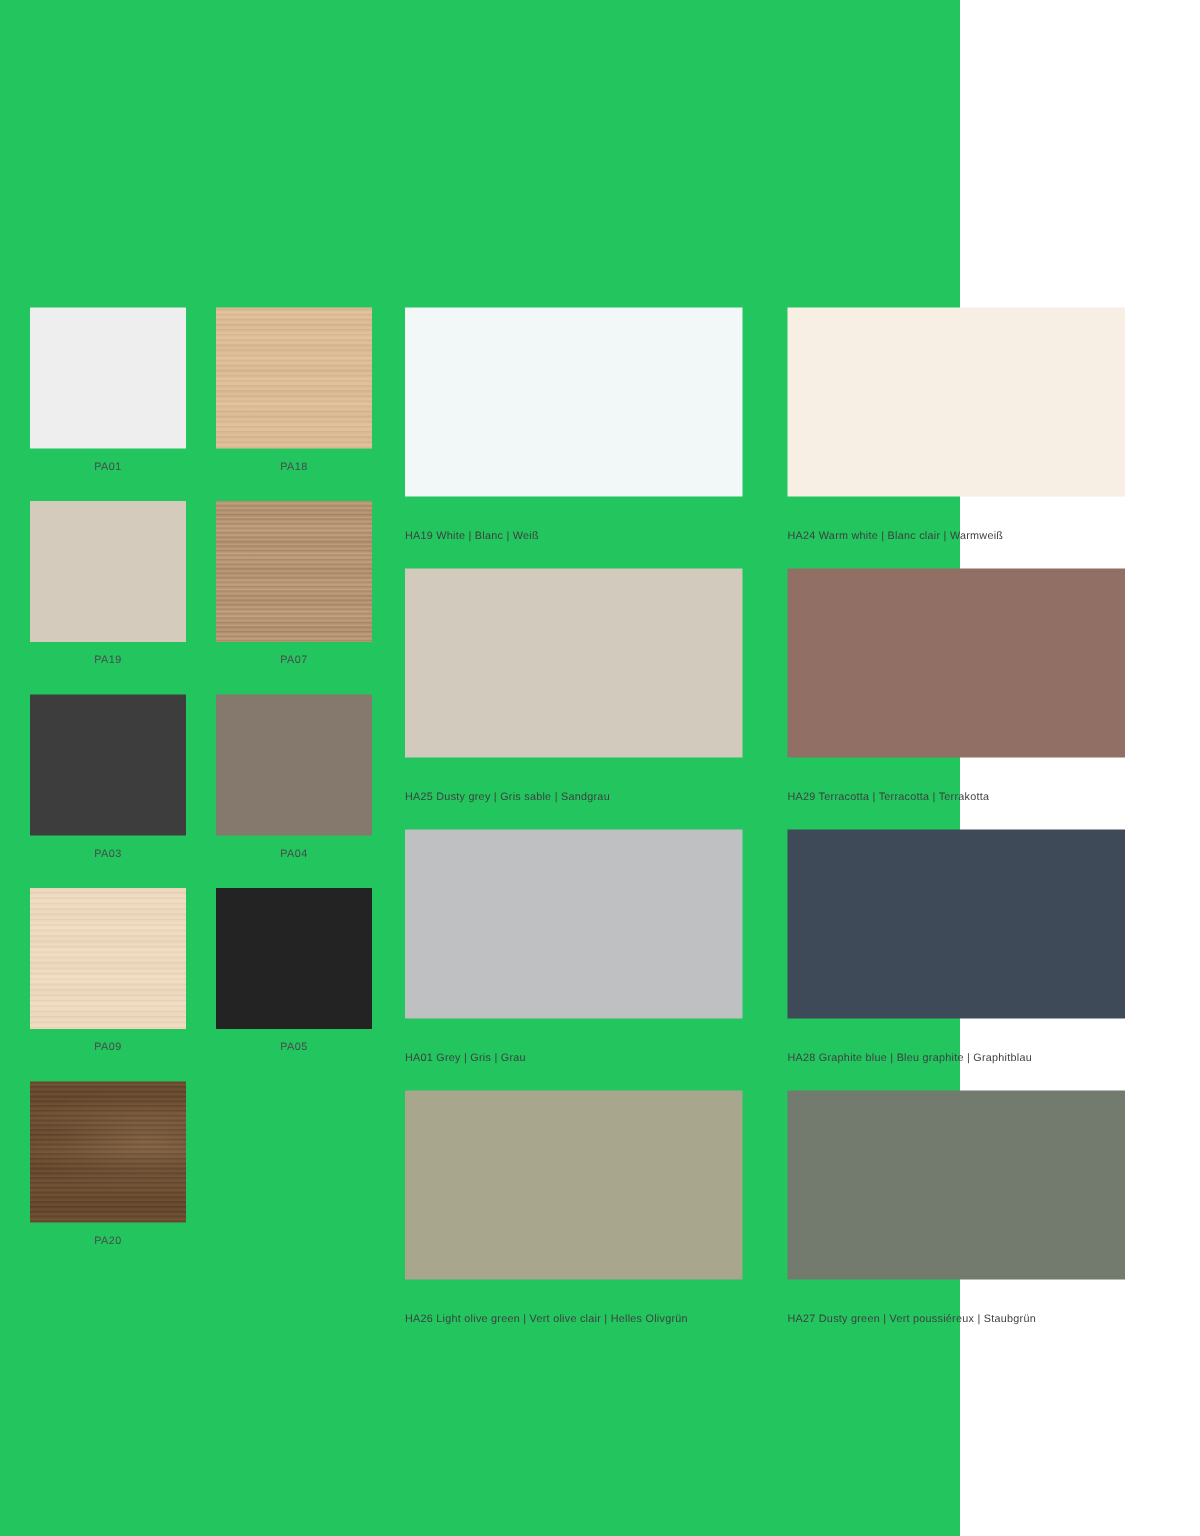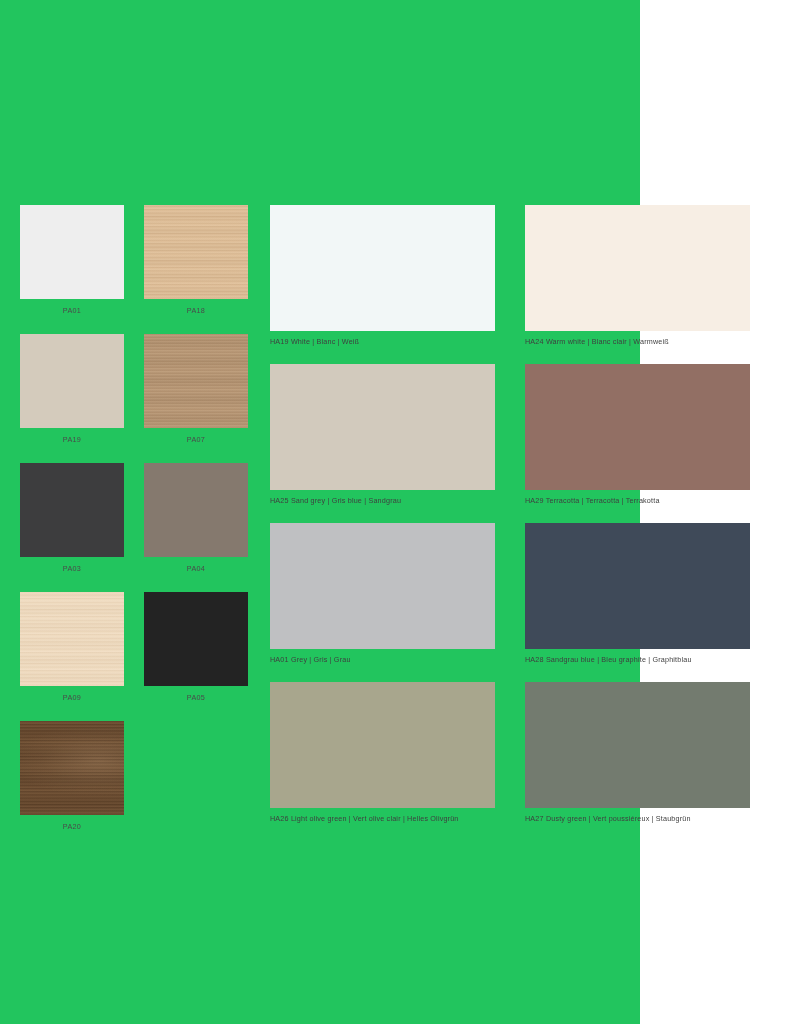--- a/index.html
+++ b/index.html
@@ -69,21 +69,21 @@
   }
   .ha-cell {
     width: 225px;
   }
   .ha-chip {
     width: 225px;
     height: 126px;
     display: block;
   }
   .ha-label {
-    margin-top: 5px;
+    margin-top: 20px;
     margin-bottom: 9px;
     font-size: 7.2px;
     letter-spacing: 0.18px;
     color: #3f3f3f;
     line-height: 11px;
     height: 11px;
     white-space: nowrap;
   }
 
   
@@ -223,33 +223,33 @@
         <div class="ha-cell">
           <div class="ha-chip" style="background: rgb(242, 247, 247);"></div>
           <div class="ha-label">HA19 White | Blanc | Weiß</div>
         </div>
         <div class="ha-cell">
           <div class="ha-chip" style="background: rgb(247, 238, 228);"></div>
           <div class="ha-label">HA24 Warm white | Blanc clair | Warmweiß</div>
         </div>
         <div class="ha-cell">
           <div class="ha-chip" style="background: rgb(210, 202, 189);"></div>
-          <div class="ha-label">HA25 Sand grey | Gris blue | Sandgrau</div>
+          <div class="ha-label">HA25 Dusty grey | Gris sable | Sandgrau</div>
         </div>
         <div class="ha-cell">
           <div class="ha-chip" style="background: rgb(146, 111, 100);"></div>
           <div class="ha-label">HA29 Terracotta | Terracotta | Terrakotta</div>
         </div>
         <div class="ha-cell">
           <div class="ha-chip" style="background: rgb(191, 192, 194);"></div>
           <div class="ha-label">HA01 Grey | Gris | Grau</div>
         </div>
         <div class="ha-cell">
           <div class="ha-chip" style="background: rgb(63, 74, 89);"></div>
-          <div class="ha-label">HA28 Sandgrau blue | Bleu graphite | Graphitblau</div>
+          <div class="ha-label">HA28 Graphite blue | Bleu graphite | Graphitblau</div>
         </div>
         <div class="ha-cell">
           <div class="ha-chip" style="background: rgb(168, 166, 141);"></div>
           <div class="ha-label">HA26 Light olive green | Vert olive clair | Helles Olivgrün</div>
         </div>
         <div class="ha-cell">
           <div class="ha-chip" style="background: rgb(115, 123, 111);"></div>
           <div class="ha-label">HA27 Dusty green | Vert poussiéreux | Staubgrün</div>
         </div>
       </div>

